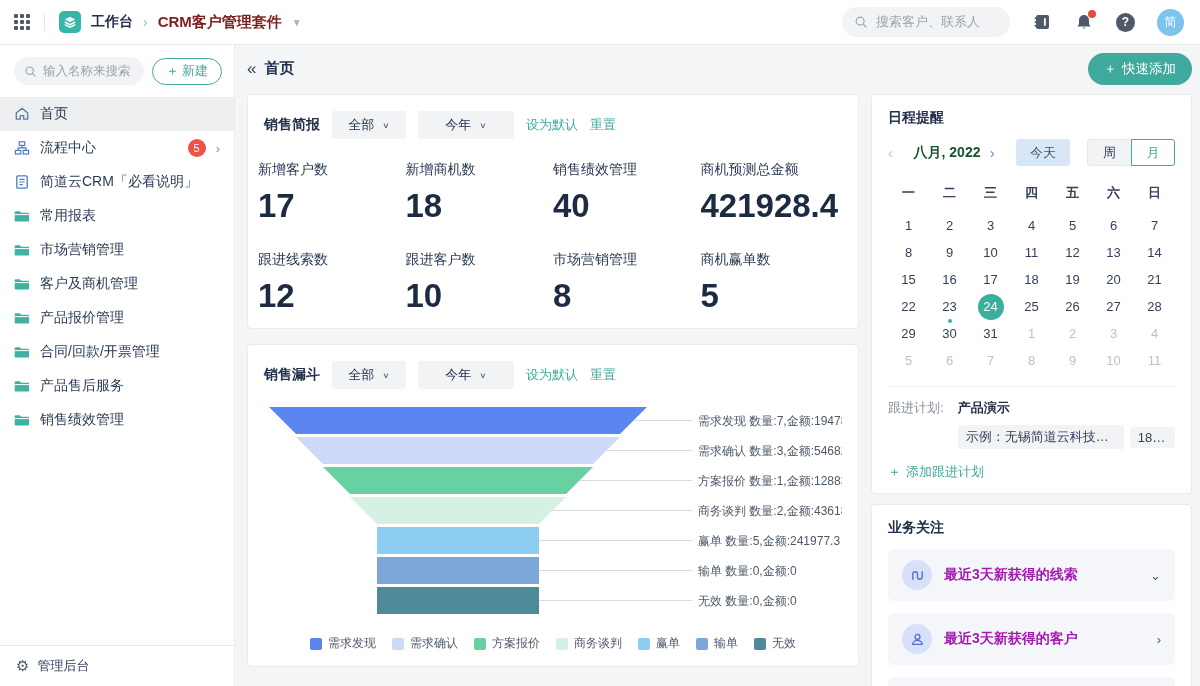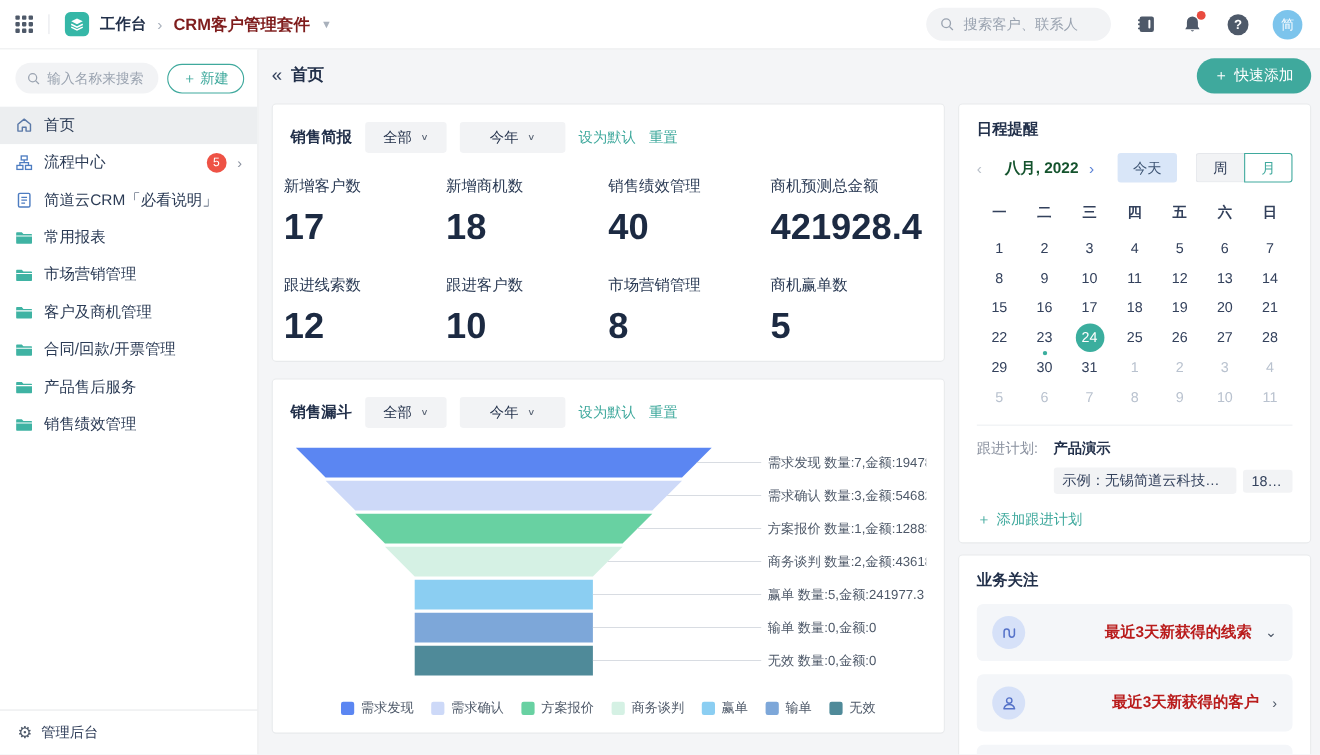--- a/index.html
+++ b/index.html
@@ -100,21 +100,21 @@
   .plan-chips { display:flex; gap:6px; align-items:center; }
   .chip { background:#F2F3F5; border-radius:3px; padding:3px 8px; font-size:13px; color:#33415C; white-space:nowrap; overflow:hidden; text-overflow:ellipsis; }
   .chip.company { max-width:196px; }
   .add-plan { margin-top:14px; font-size:13px; color:var(--accent); cursor:pointer; display:flex; align-items:center; gap:5px; }
 
   
   .focus-card { padding:14px 16px; flex:1; }
   .focus-title { font-size:14px; font-weight:700; color:#22304A; margin-bottom:12px; }
   .focus-row { background:#F4F6F9; border-radius:6px; height:52px; display:flex; align-items:center; gap:12px; padding:0 14px; margin-bottom:12px; cursor:pointer; }
   .focus-ic { width:30px; height:30px; border-radius:50%; background:#D6E1F8; display:flex; align-items:center; justify-content:center; flex:0 0 30px; }
-  .focus-lbl { flex:1; font-size:14px; font-weight:600; color:#b91c1c; white-space:nowrap; overflow:hidden; text-overflow:ellipsis;text-align:right; }
+  .focus-lbl { flex:1; font-size:14px; font-weight:600; color:#a21caf; white-space:nowrap; overflow:hidden; text-overflow:ellipsis; }
   .focus-chev { color:#4E5969; font-size:13px; }
 </style>
 </head>
 <body>
 
 <div class="app">
 
   <header class="topbar">
     <div class="tb-left">
       <div class="grid-icon">
@@ -233,20 +233,29 @@
             <span class="lbl">市场营销管理</span>
           </div>
           <div class="sb-item">
             <span style="display:flex">
               <svg width="16" height="16" viewBox="0 0 16 16">
                 <path d="M1.6 3.2h4.2l1.5 1.6h6.9c.5 0 .9.4.9.9v6.9c0 .5-.4.9-.9.9H1.6c-.5 0-.9-.4-.9-.9V4.1c0-.5.4-.9.9-.9z" fill="#3FB3A3"></path>
                 <path d="M.7 6.6h14.4" stroke="#fff" stroke-width="1"></path>
               </svg>
             </span>
             <span class="lbl">客户及商机管理</span>
+          </div>
+          <div class="sb-item">
+            <span style="display:flex">
+              <svg width="16" height="16" viewBox="0 0 16 16">
+                <path d="M1.6 3.2h4.2l1.5 1.6h6.9c.5 0 .9.4.9.9v6.9c0 .5-.4.9-.9.9H1.6c-.5 0-.9-.4-.9-.9V4.1c0-.5.4-.9.9-.9z" fill="#3FB3A3"></path>
+                <path d="M.7 6.6h14.4" stroke="#fff" stroke-width="1"></path>
+              </svg>
+            </span>
+            <span class="lbl">产品报价管理</span>
           </div>
           <div class="sb-item">
             <span style="display:flex">
               <svg width="16" height="16" viewBox="0 0 16 16">
                 <path d="M1.6 3.2h4.2l1.5 1.6h6.9c.5 0 .9.4.9.9v6.9c0 .5-.4.9-.9.9H1.6c-.5 0-.9-.4-.9-.9V4.1c0-.5.4-.9.9-.9z" fill="#3FB3A3"></path>
                 <path d="M.7 6.6h14.4" stroke="#fff" stroke-width="1"></path>
               </svg>
             </span>
             <span class="lbl">合同/回款/开票管理</span>
           </div>

